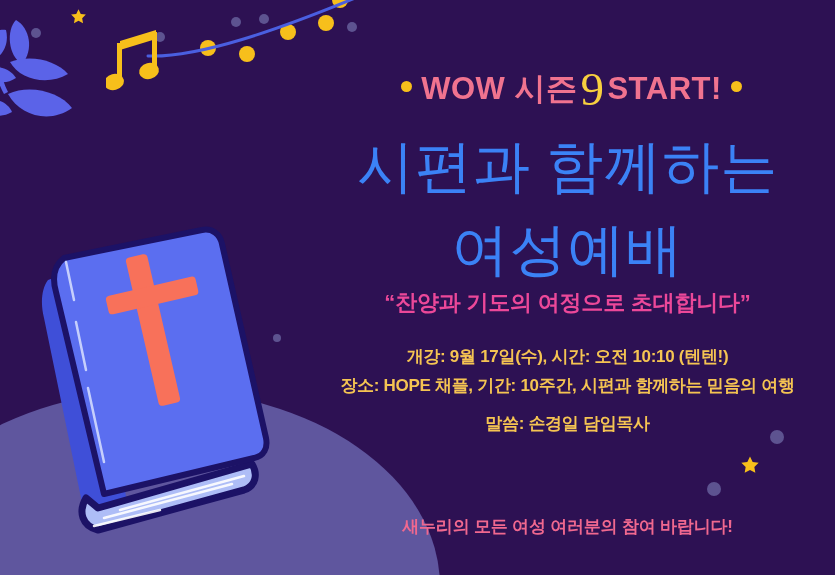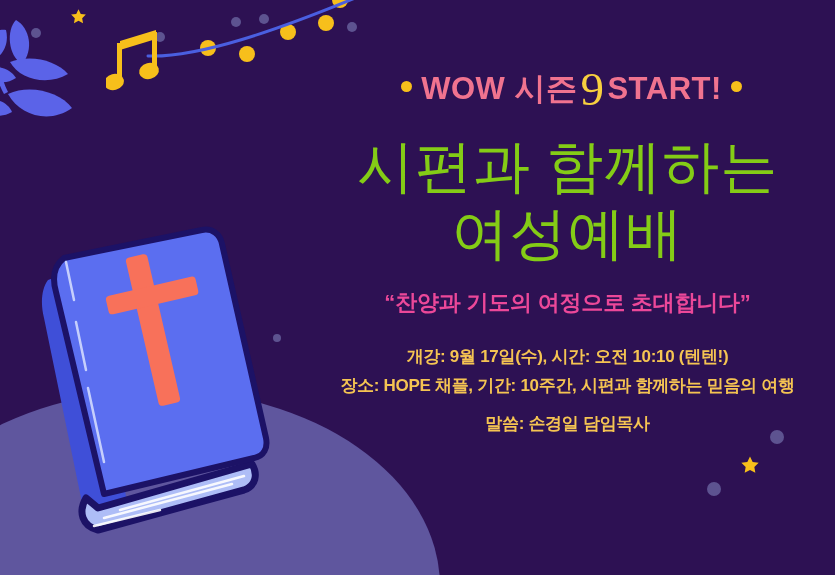--- a/index.html
+++ b/index.html
@@ -129,28 +129,28 @@
     background: #f7bf1b;
     vertical-align: 7px;
     margin: 0 9px;
   }
 
   .title {
     position: absolute;
     left: 0;
     top: 134px;
     width: 100%;
-    color: #84cc16;
+    color: #3b82f6;
     font-family: "Liberation Serif", serif;
     font-size: 57px;
     font-weight: 400;
     line-height: 1.17;
     letter-spacing: 1px;
   }
-  .title .line2 { display: block; }
+  .title .line2 { display: block; margin-top: 16px; }
 
   .quote {
     position: absolute;
     left: 0;
     top: 292px;
     width: 100%;
     color: #ec4899;
     font-size: 22px;
     font-weight: 700;
     line-height: 1;
@@ -288,15 +288,16 @@
     </div>
 
     <div class="quote">“찬양과 기도의 여정으로 초대합니다”</div>
 
     <div class="details">
       <span class="d-line">개강: 9월 17일(수), 시간: 오전 10:10 (텐텐!)</span>
       <span class="d-line">장소: HOPE 채플, 기간: 10주간, 시편과 함께하는 믿음의 여행</span>
       <span class="d-line gap">말씀: 손경일 담임목사</span>
     </div>
 
+    <div class="footer-note">새누리의 모든 여성 여러분의 참여 바랍니다!</div>
 
   </div>
 </div>
 
 </body></html>

